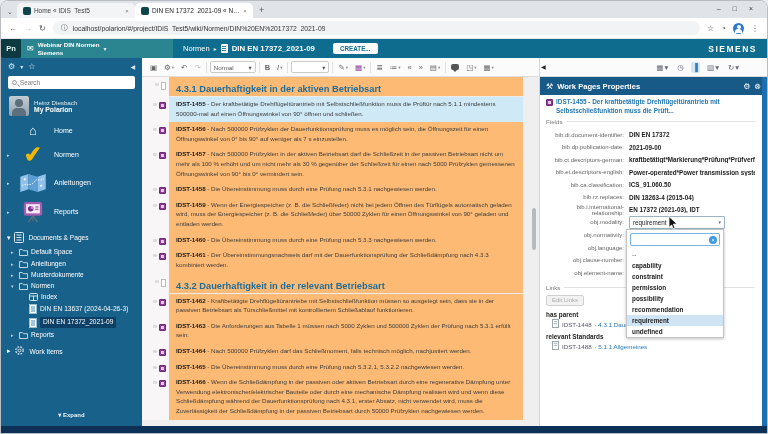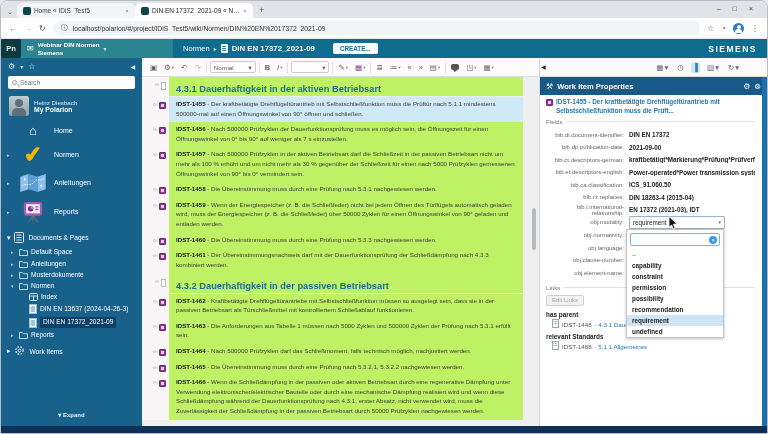--- a/index.html
+++ b/index.html
@@ -92,21 +92,21 @@
   .bubbleic::after { content:""; position:absolute; left:1.5px; top:5.5px; border:2px solid transparent; border-top-color:#555; }
 
   .docscroll { flex:1; display:flex; min-height:0; }
   .docrows { width:381px; flex:none; display:flex; flex-direction:column; overflow:hidden; }
   .brow { display:flex; }
   .bgut { width:27px; flex:none; background:#f8f6f7; display:flex; align-items:flex-start; justify-content:flex-end; gap:2px; padding:5px 3px 0 0; }
   .glink { font-size:5.5px; color:#aaa; line-height:1; }
   .gwi { width:7px; height:7px; background:#8e3a96; border-radius:1px; border:1px solid #6e2a76; position:relative; }
   .gwi::after { content:""; position:absolute; left:1px; top:1px; width:3px; height:3px; background:#e7c7ec; }
   .ghead { width:5px; height:8px; border:1px solid #bbb; background:#fff; }
-  .bcont { flex:1; background:#bef264; padding:2px 7px 4px; }
+  .bcont { flex:1; background:#fdba74; padding:2px 7px 4px; }
   .bcont.bhead { padding-top:7px; padding-bottom:2px; border-bottom:1px solid #ececec; }
   .btitle { color:#1d6d9b; font-size:9.3px; font-weight:bold; }
   .btext { font-size:6.2px; color:#3c3c3c; line-height:1.55; }
   .bid { font-weight:bold; color:#1a1a1a; }
   .brow.bsel .bcont { background:#cfe9f6; }
   .docsb { position:absolute; right:3px; top:150px; width:4px; height:42px; background:#b7babd; border-radius:2px; }
 
   
   .panel { width:228px; flex:none; background:#fff; border-left:1px solid #d7d7d7; position:relative; display:flex; flex-direction:column; font-size:6.4px; overflow:hidden; }
   .ptoolbar { height:19px; border-bottom:1px solid #ddd; background:#fbfbfc; display:flex; align-items:center; justify-content:flex-end; gap:5px; padding:0 26px 0 0; flex:none; }
@@ -522,21 +522,21 @@
               <div class="bcont">
                 <div class="btext"><span class="bid">IDST-1461</span> - Der Übereinstimmungsnachweis darf mit der Dauerfunktionsprüfung der Schließdämpfung nach 4.3.3 kombiniert werden.</div>
               </div>
             </div>
             <div class="brow">
               <div class="bgut">
                 <span class="glink">∞</span>
                 <span class="ghead"></span>
               </div>
               <div class="bcont bhead">
-                <div class="btitle">4.3.2 Dauerhaftigkeit in der passiven Betriebsart</div>
+                <div class="btitle">4.3.2 Dauerhaftigkeit in der relevant Betriebsart</div>
               </div>
             </div>
             <div class="brow">
               <div class="bgut">
                 <span class="glink">∞</span>
                 <span class="gwi"></span>
               </div>
               <div class="bcont">
                 <div class="btext"><span class="bid">IDST-1462</span> - Kraftbetätigte Drehflügeltürantriebe mit Selbstschließfunktion müssen so ausgelegt sein, dass sie in der passiven Betriebsart als Türschließmittel mit kontrolliertem Schließablauf funktionieren.</div>
               </div>
@@ -599,21 +599,21 @@
             <span>▥</span>
             <span class="tcar">▾</span>
           </span>
           <span class="pico">
             <span>↻</span>
             <span class="tcar">▾</span>
           </span>
         </div>
       <div class="phead">
         <span class="hic">⚒</span>
-        <span class="ptitle">Work Item Properties</span>
+        <span class="ptitle">Work Pages Properties</span>
         <span class="hic">⚙</span>
         <span class="hic">⊗</span>
       </div>
       <div class="pbody">
         <div class="wilink">
           <span class="gwi" style="flex:none;margin-top:1px;"></span>
           <span class="txt"><span>IDST-1455</span> <span>- Der kraftbetätigte Drehflügeltürantrieb mit Selbstschließfunktion muss die Prüft...</span></span>
         </div>
         <div class="sectlab">Fields</div>
         <div>

